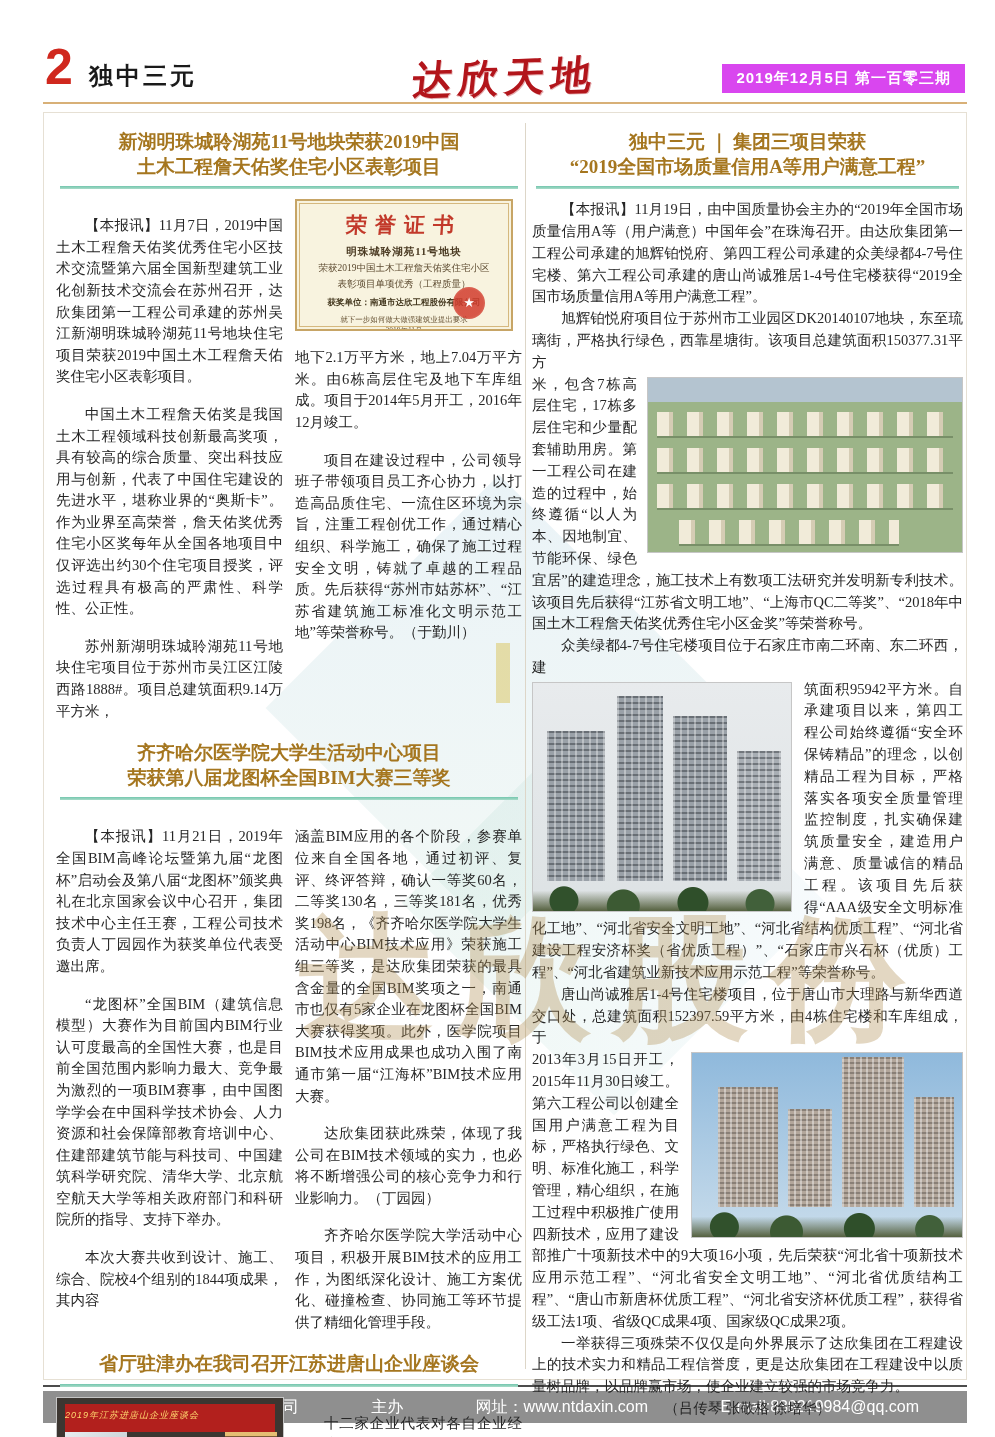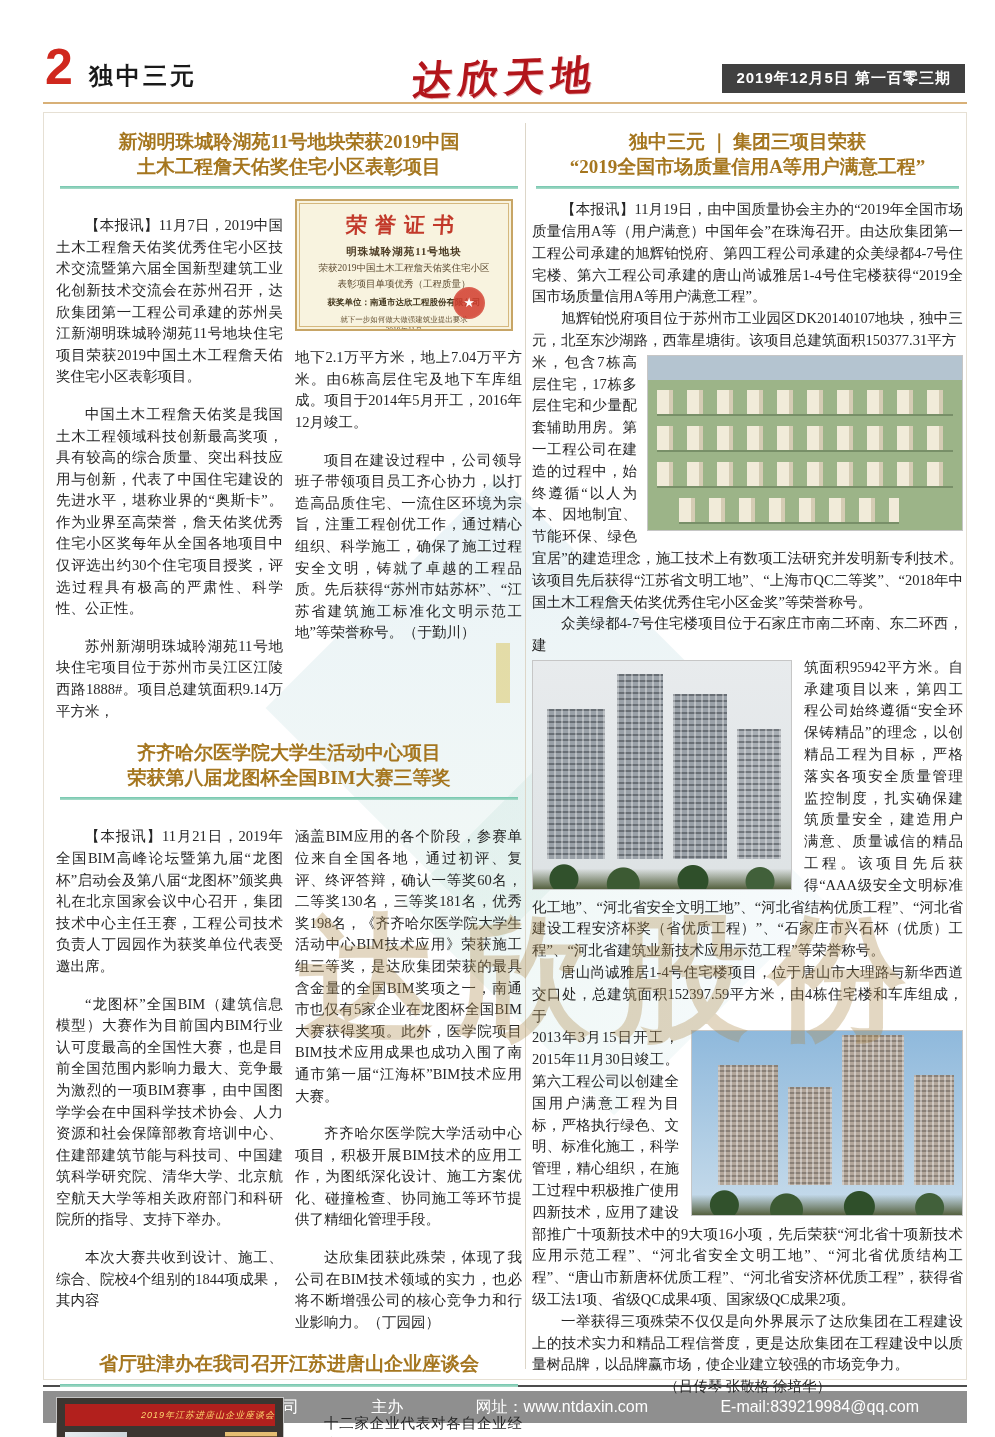--- a/index.html
+++ b/index.html
@@ -9,21 +9,21 @@
     overflow:hidden;
   }
   
   .header{position:absolute;left:43px;top:48px;width:924px;height:52px;}
   .pagenum{position:absolute;left:2px;top:-6px;font-family:"Liberation Sans",sans-serif;
     font-size:50px;font-weight:bold;color:#d0281e;line-height:1;}
   .section-title{position:absolute;left:46px;top:12px;font-size:24px;font-weight:bold;color:#1a1a1a;letter-spacing:3px;}
   .masthead{position:absolute;left:50%;transform:translateX(-50%) skewX(-8deg) rotate(-2deg);
     top:2px;font-size:40px;font-weight:bold;color:#b2151b;letter-spacing:6px;white-space:nowrap;
     text-shadow:1px 1px 0 rgba(178,21,27,.35);}
-  .issue-badge{position:absolute;right:2px;top:16px;background:#404040;color:#fff;
+  .issue-badge{position:absolute;right:2px;top:16px;background:#d946ef;color:#fff;
     font-family:"Liberation Sans",sans-serif;font-size:15px;font-weight:bold;
     padding:5px 14px;letter-spacing:1px;}
   .header-rule{position:absolute;left:43px;top:102px;width:924px;height:2px;background:#d8b077;}
 
   
   .content{position:absolute;left:43px;top:112px;width:922px;height:1266px;
     border:1px solid #e6e0d4;background:#fff;}
   .colL{position:absolute;left:12px;top:8px;width:466px;z-index:2;}
   .colR{position:absolute;left:488px;top:8px;width:431px;z-index:2;}
   .col-divider{position:absolute;left:481px;top:10px;bottom:10px;width:1px;background:#ddd6c8;z-index:1;}
@@ -96,22 +96,22 @@
     background:linear-gradient(180deg,#8fb9dc 0,#c8dcEB 100%);}
   .ph-blue .tw{background-color:#b3a79b;
     background-image:repeating-linear-gradient(90deg,rgba(255,255,255,.4) 0 2px,rgba(0,0,0,0) 2px 6px),
       repeating-linear-gradient(180deg,rgba(60,55,50,.35) 0 2px,rgba(0,0,0,0) 2px 5px);}
   .ph-blue .t1{left:26px;width:60px;height:120px;}
   .ph-blue .t2{left:96px;width:44px;height:98px;}
   .ph-blue .t3{left:150px;width:62px;height:150px;}
   .ph-blue .t4{left:222px;width:40px;height:110px;}
 
   .ph-meeting{width:228px;height:146px;background:#3c3631;margin:0 0 8px;}
-  .ph-meeting .banner{left:8px;right:8px;top:6px;height:22px;background:#b2201d;
-    color:#ffd76f;font-size:9px;line-height:22px;text-align:right;letter-spacing:1px;
+  .ph-meeting .banner{left:8px;right:8px;top:6px;height:28px;background:#b2201d;
+    color:#ffd76f;font-size:9px;line-height:22px;text-align:left;letter-spacing:1px;
     font-family:"Liberation Sans",sans-serif;}
   .ph-meeting .screen{left:8px;top:34px;width:62px;height:52px;background:linear-gradient(135deg,#e8edf0,#b9c4ca);}
   .ph-meeting .shelf{right:6px;top:34px;width:52px;height:60px;background:#7b5c38;
     background-image:repeating-linear-gradient(180deg,rgba(255,215,130,.8) 0 4px,rgba(0,0,0,0) 4px 14px);}
   .ph-meeting .table{left:14px;right:14px;bottom:8px;height:44px;background:linear-gradient(180deg,#7a5330,#4e3620);}
   .ph-meeting .p1,.ph-meeting .p2,.ph-meeting .p3,.ph-meeting .p4{width:16px;height:16px;border-radius:50%;background:#191715;bottom:48px;}
   .ph-meeting .p1{left:34px;} .ph-meeting .p2{left:74px;} .ph-meeting .p3{left:114px;} .ph-meeting .p4{left:154px;}
 
   
   .footer-line{position:absolute;left:43px;top:1385px;width:924px;height:2px;background:#4c4c4c;}
@@ -178,22 +178,22 @@
       </h2>
       <div class="rule-teal"></div>
       <div class="cols2">
         <div class="subcol">
           <p class="body ind">【本报讯】11月21日，2019年全国BIM高峰论坛暨第九届“龙图杯”启动会及第八届“龙图杯”颁奖典礼在北京国家会议中心召开，集团技术中心主任王赛，工程公司技术负责人丁园园作为获奖单位代表受邀出席。</p>
           <p class="body ind">“龙图杯”全国BIM（建筑信息模型）大赛作为目前国内BIM行业认可度最高的全国性大赛，也是目前全国范围内影响力最大、竞争最为激烈的一项BIM赛事，由中国图学学会在中国科学技术协会、人力资源和社会保障部教育培训中心、住建部建筑节能与科技司、中国建筑科学研究院、清华大学、北京航空航天大学等相关政府部门和科研院所的指导、支持下举办。</p>
           <p class="body ind">本次大赛共收到设计、施工、综合、院校4个组别的1844项成果，其内容</p>
         </div>
         <div class="subcol">
           <p class="body">涵盖BIM应用的各个阶段，参赛单位来自全国各地，通过初评、复评、终评答辩，确认一等奖60名，二等奖130名，三等奖181名，优秀奖198名，《齐齐哈尔医学院大学生活动中心BIM技术应用》荣获施工组三等奖，是达欣集团荣获的最具含金量的全国BIM奖项之一，南通市也仅有5家企业在龙图杯全国BIM大赛获得奖项。此外，医学院项目BIM技术应用成果也成功入围了南通市第一届“江海杯”BIM技术应用大赛。</p>
+          <p class="body ind">达欣集团获此殊荣，体现了我公司在BIM技术领域的实力，也必将不断增强公司的核心竞争力和行业影响力。（丁园园）</p>
           <p class="body ind">齐齐哈尔医学院大学活动中心项目，积极开展BIM技术的应用工作，为图纸深化设计、施工方案优化、碰撞检查、协同施工等环节提供了精细化管理手段。</p>
-          <p class="body ind">达欣集团获此殊荣，体现了我公司在BIM技术领域的实力，也必将不断增强公司的核心竞争力和行业影响力。（丁园园）</p>
         </div>
       </div>
     </div>
 
     <div class="mt18">
       <h2 class="headline">省厅驻津办在我司召开江苏进唐山企业座谈会</h2>
       <div class="rule-teal"></div>
       <div class="cols2">
         <div class="subcol">
           <span class="ph ph-meeting">
@@ -218,21 +218,21 @@
 
   <div class="colR">
     <div>
       <h2 class="headline">
         <span>独中三元 ｜ 集团三项目荣获</span>
         <span class="l2">“2019全国市场质量信用A等用户满意工程”</span>
       </h2>
       <div class="rule-teal"></div>
 
       <p class="rp ind">【本报讯】11月19日，由中国质量协会主办的“2019年全国市场质量信用A等（用户满意）中国年会”在珠海召开。由达欣集团第一工程公司承建的旭辉铂悦府、第四工程公司承建的众美绿都4-7号住宅楼、第六工程公司承建的唐山尚诚雅居1-4号住宅楼获得“2019全国市场质量信用A等用户满意工程”。</p>
-      <p class="rp ind">旭辉铂悦府项目位于苏州市工业园区DK20140107地块，独中三元，北至东沙湖路，西靠星塘街。该项目总建筑面积150377.31平方</p>
+      <p class="rp ind">旭辉铂悦府项目位于苏州市工业园区DK20140107地块，东至琉璃街，严格执行绿色，西靠星塘街。该项目总建筑面积150377.31平方</p>
 
       <div class="rp clearfix">
         <span class="ph ph-aerial">
           <i class="row r1"></i>
           <i class="row r2"></i>
           <i class="row r3"></i>
           <i class="row r4"></i>
         </span>
         <span>米，包含7栋高层住宅，17栋多层住宅和少量配套辅助用房。第一工程公司在建造的过程中，始终遵循“以人为本、因地制宜、节能环保、绿色宜居”的建造理念，施工技术上有数项工法研究并发明新专利技术。该项目先后获得“江苏省文明工地”、“上海市QC二等奖”、“2018年中国土木工程詹天佑奖优秀住宅小区金奖”等荣誉称号。</span>
       </div>

